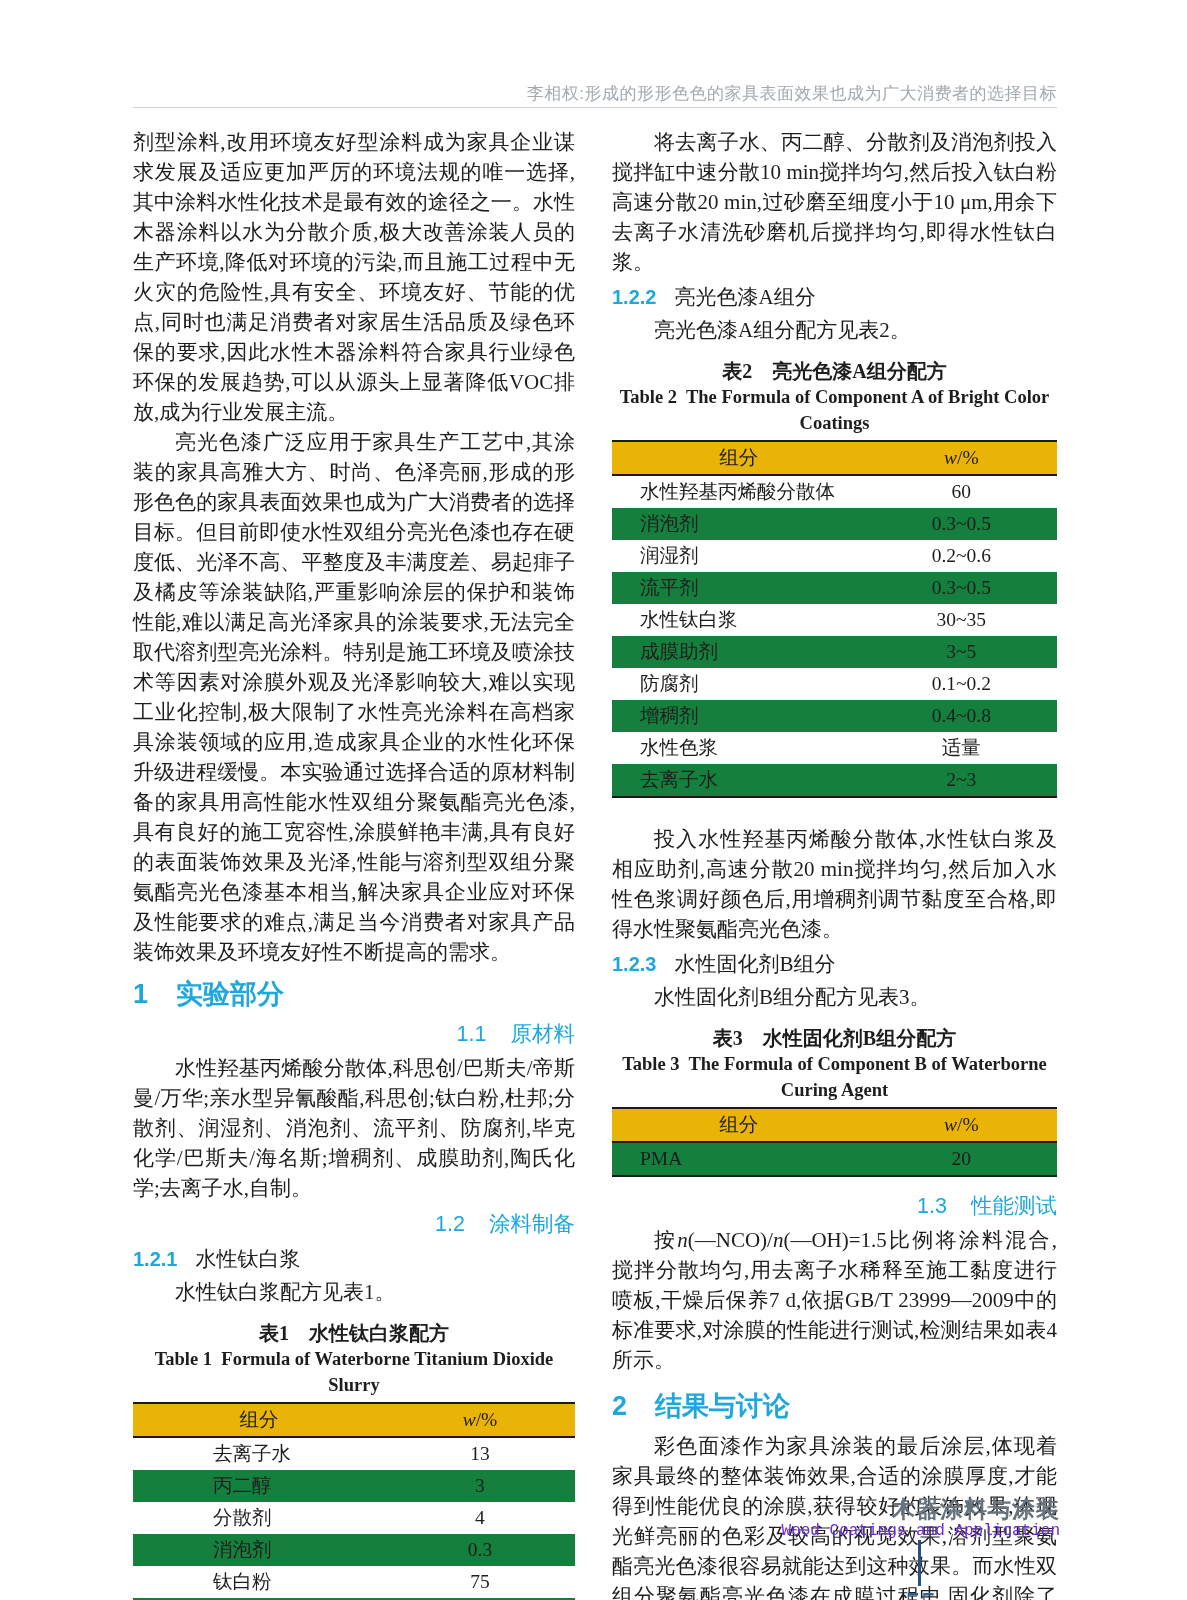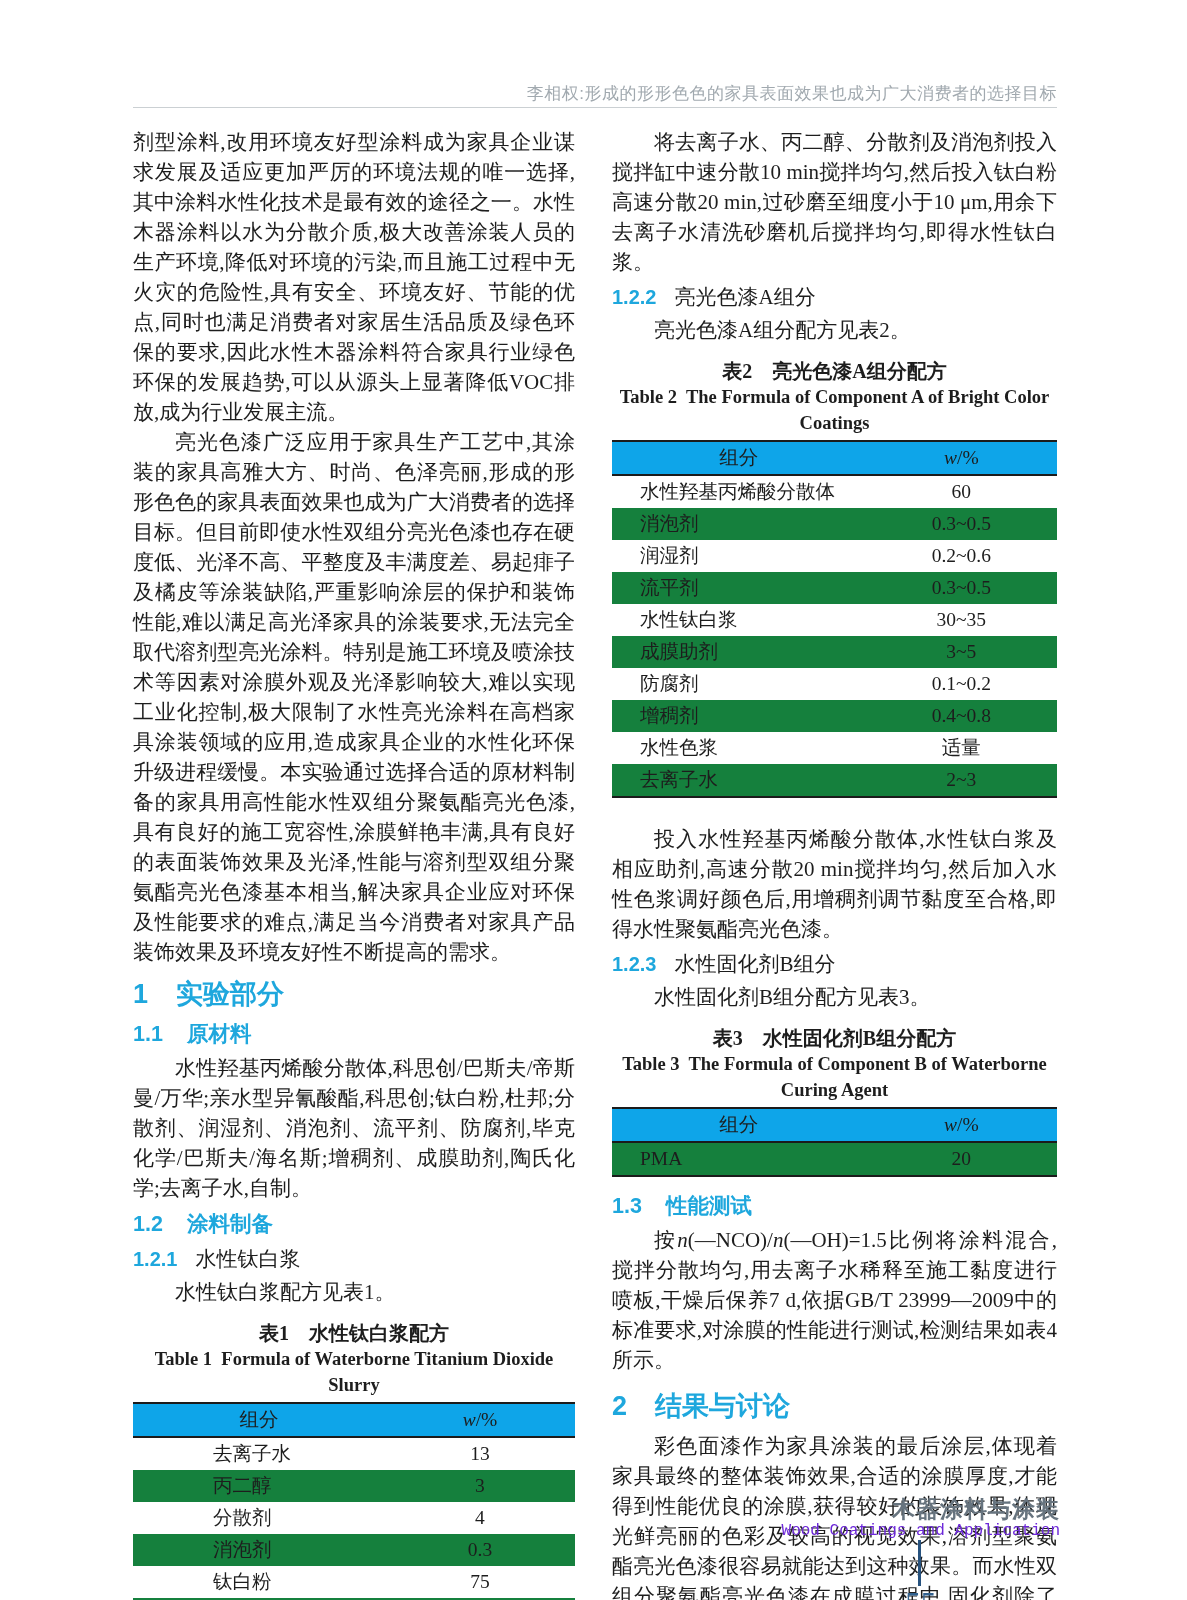--- a/index.html
+++ b/index.html
@@ -15,35 +15,35 @@
   .col-left{left:133px;width:442px;}
   .col-right{left:612px;width:445px;}
 
   p.body-par{margin:0;text-indent:2em;}
   p.body-par.no-indent{text-indent:0;}
 
   .h-main{margin:10px 0 8px;font-family:"Liberation Sans","DejaVu Sans",sans-serif;
           font-weight:bold;color:#1ea7dd;font-size:27px;line-height:34px;text-align:left;}
   .h-main .num{margin-right:28px;}
   .h-sub{margin:6px 0 4px;font-family:"Liberation Sans","DejaVu Sans",sans-serif;
-         font-weight:bold;color:#1ea7dd;font-size:21.5px;line-height:30px;text-align:left;}
+         font-weight:normal;color:#1ea7dd;font-size:21.5px;line-height:30px;text-align:right;}
   .h-sub .num{margin-right:24px;}
   .h-sub3{margin:5px 0 3px;font-size:21px;line-height:30px;text-align:left;}
   .h-sub3 .num{font-family:"Liberation Sans","DejaVu Sans",sans-serif;font-weight:bold;
                color:#1ea7dd;font-size:20px;margin-right:18px;}
   .h-sub3 .t{color:#1d1d1d;}
 
   .tbl-cap-cn{margin:13px 0 0;text-align:center;font-weight:bold;font-size:20px;line-height:26px;
               white-space:pre-wrap;text-indent:0;}
   .tbl-cap-en{margin:0;text-align:center;font-weight:bold;font-size:18.5px;line-height:26px;
               white-space:pre-wrap;text-indent:0;}
 
   table.ftable{width:100%;border-collapse:collapse;margin-top:4px;font-size:19.5px;
                border-top:2px solid #1b1b1b;border-bottom:2px solid #1b1b1b;}
-  table.ftable th{background:#0ea5e9;font-weight:normal;height:28px;
+  table.ftable th{background:#eab308;font-weight:normal;height:28px;
                   border-bottom:2px solid #1b1b1b;text-align:center;font-size:19.5px;}
   table.ftable td{height:26px;}
   table.ftable .c1{width:57%;}
   table.ftable td.c1{text-align:left;}
   table.ftable td.c2,table.ftable th.c2{text-align:center;}
   table.ftable tr.stripe td{background:#15803d;}
   .pad-wide td.c1{padding-left:80px;}
   .pad-narrow td.c1{padding-left:28px;}
   .it{font-style:italic;}
 

